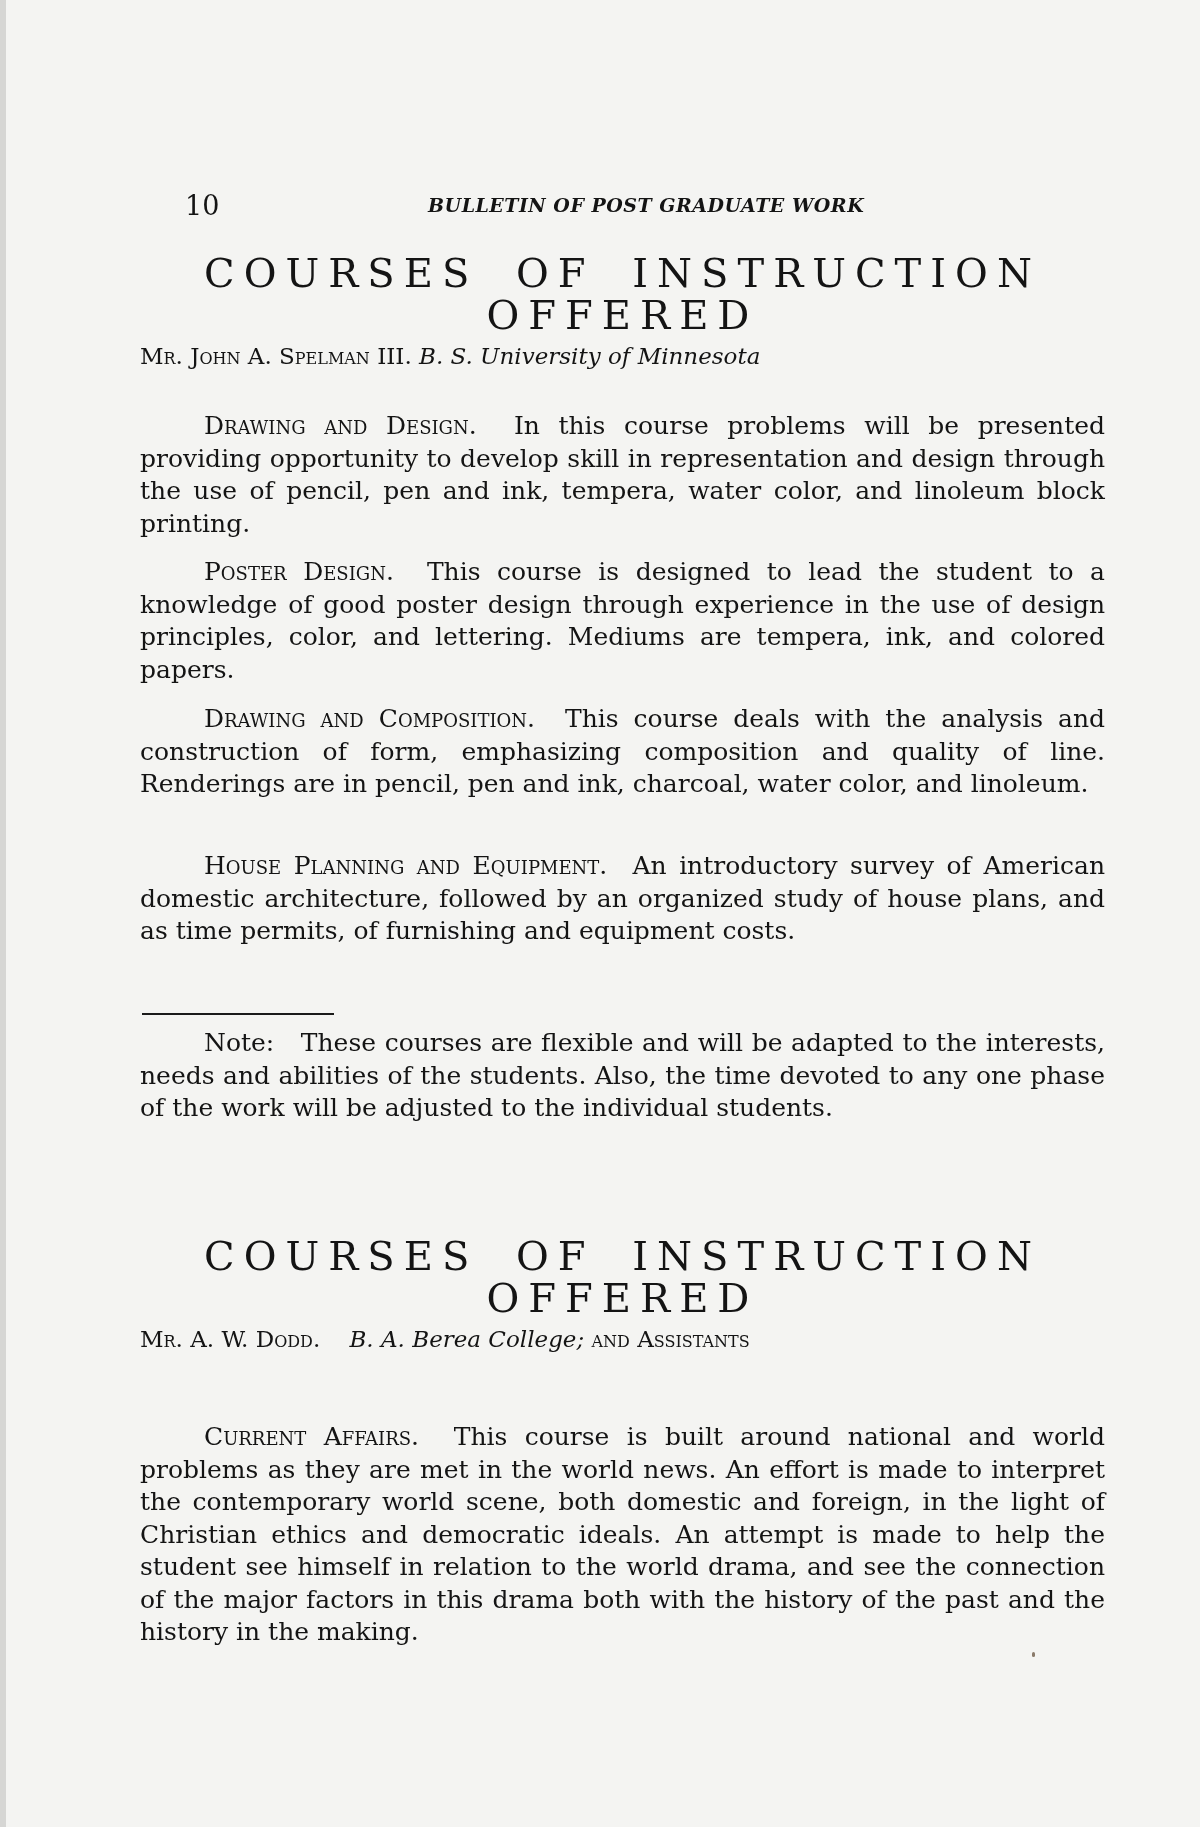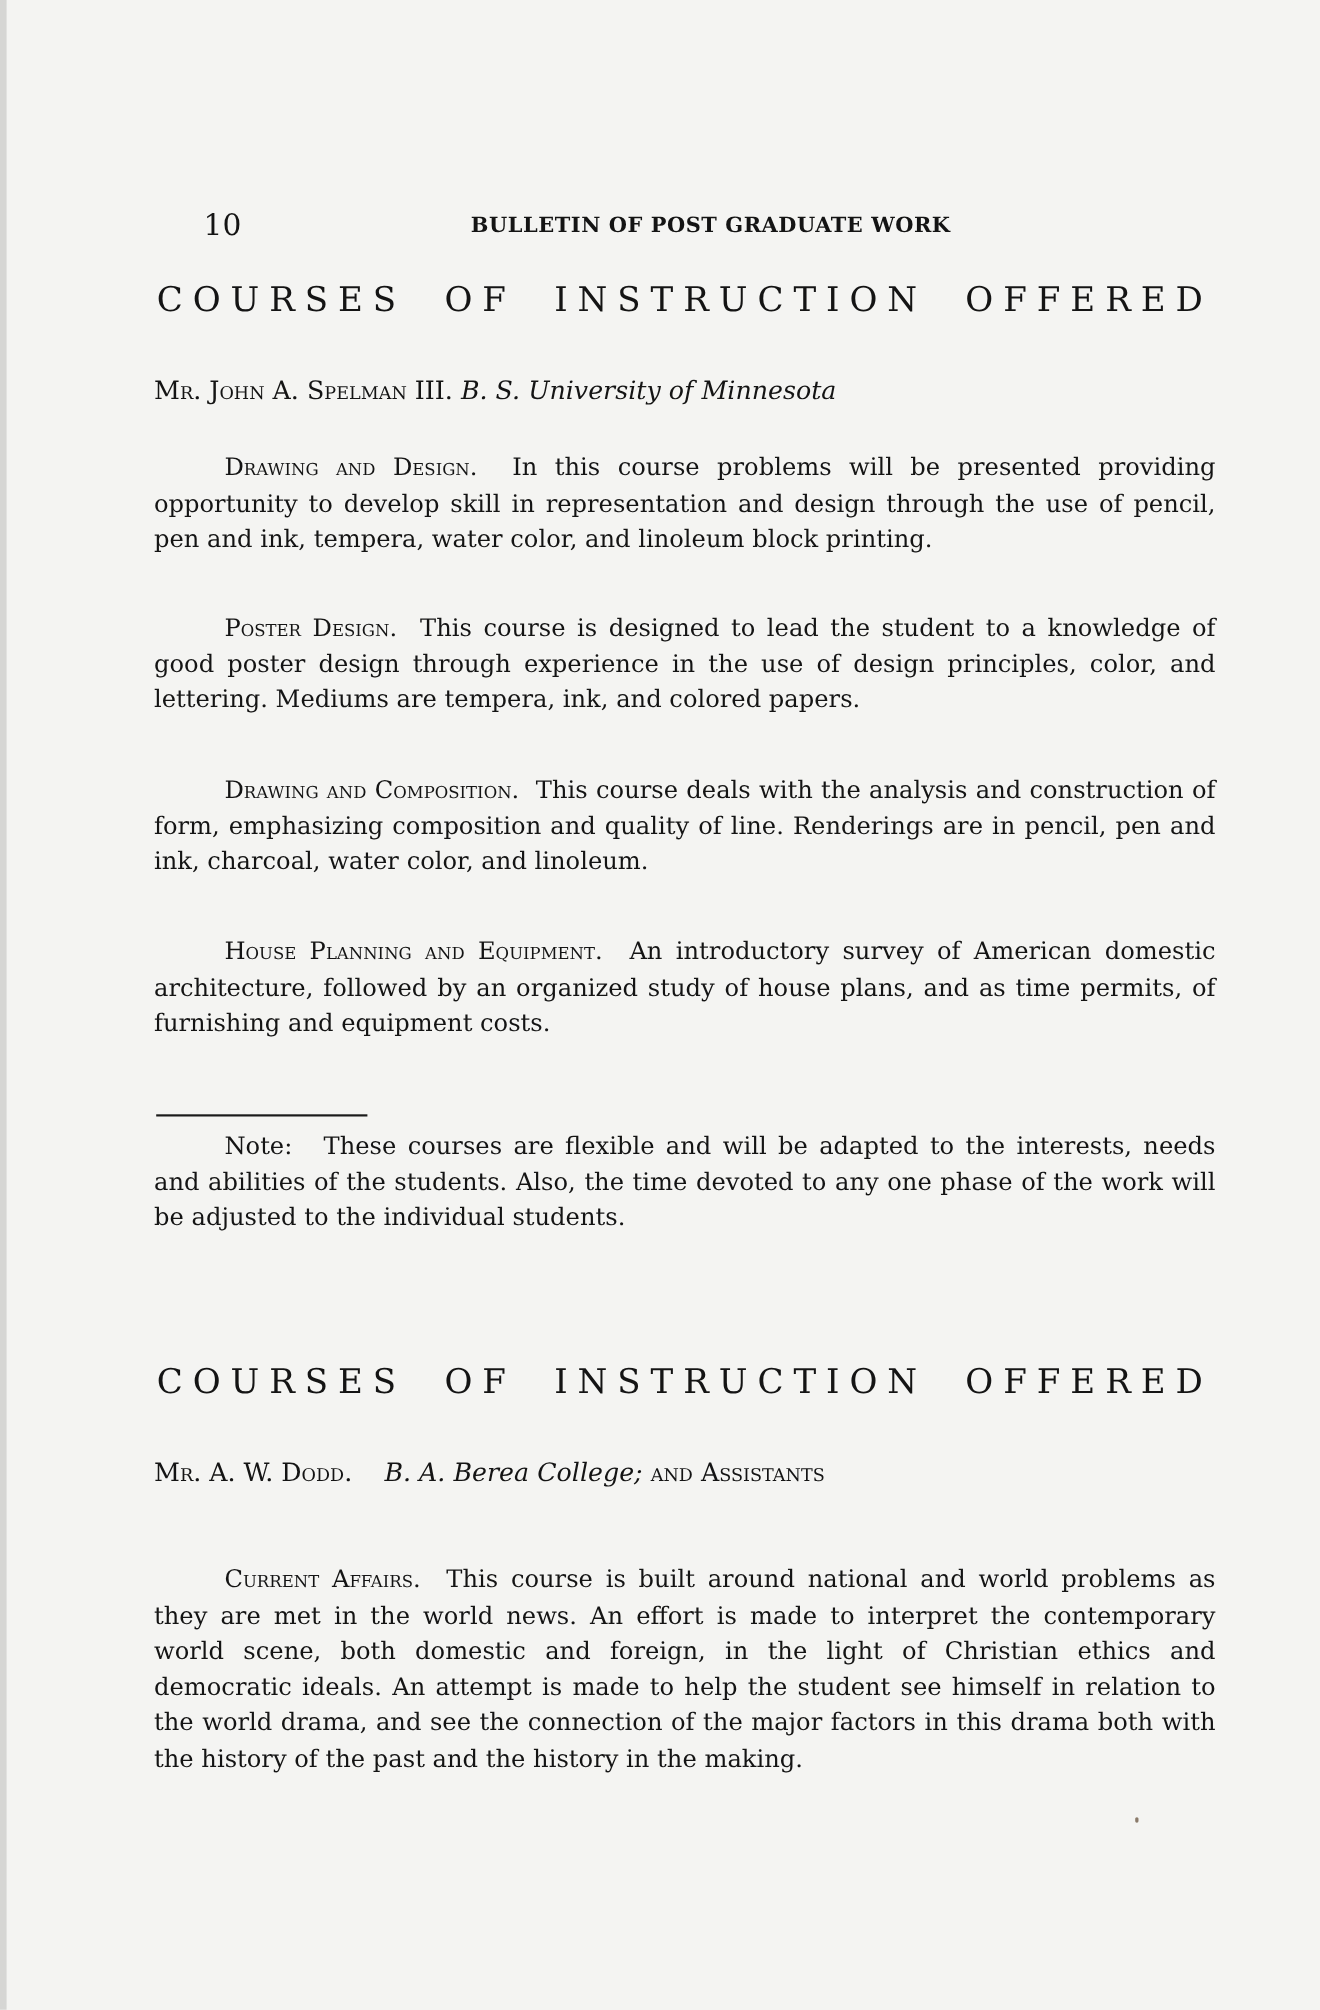--- a/index.html
+++ b/index.html
@@ -5,35 +5,35 @@
   html, body { margin: 0; padding: 0; }
   body {
     width: 1200px; height: 1827px; position: relative; overflow: hidden;
     background: #f4f4f2;
     font-family: "DejaVu Serif", "Liberation Serif", serif;
     color: #141414;
   }
   .page-edge { position: absolute; left: 0; top: 0; width: 6px; height: 1827px; background: #d6d6d4; }
   .abs { position: absolute; margin-left: 48px; }
   .pgnum { left: 137px; top: 190px; font-size: 27px; }
-  .running { left: 380px; top: 194px; font-size: 19px; font-weight: bold; letter-spacing: 0.5px; }
+  .running { left: 380px; top: 194px; font-size: 19px; font-weight: bold; letter-spacing: 0.5px; font-style: italic; }
   .heading {
     position: absolute; left: 140px; width: 965px; text-align: center;
-    font-size: 31px; letter-spacing: 9px; line-height: 42px; font-weight: normal;
+    font-size: 40px; letter-spacing: 9px; line-height: 42px; font-weight: normal;
   }
   .h1 { top: 252px; }
   .h2 { top: 1235px; }
   .heading .line1 { word-spacing: 16px; }
   .faculty { position: absolute; left: 140px; width: 965px; text-align: left; font-size: 23px; }
   .f1 { top: 343px; }
   .f2 { top: 1326px; }
   .sc { font-variant: small-caps; }
   .it { font-style: italic; }
   .para {
-    position: absolute; left: 140px; width: 965px; font-size: 22px; line-height: 32.5px;
+    position: absolute; left: 140px; width: 965px; font-size: 25px; line-height: 32.5px;
     text-align: justify; margin: 0;
   }
   .indent { text-indent: 64px; }
   .p1 { top: 410px; }
   .p2 { top: 556px; }
   .p3 { top: 703px; }
   .p4 { top: 850px; }
   .rule { position: absolute; left: 142px; top: 1013px; width: 192px; height: 2px; background: #1a1a1a; }
   .p5 { top: 1027px; }
   .p6 { top: 1421px; }

